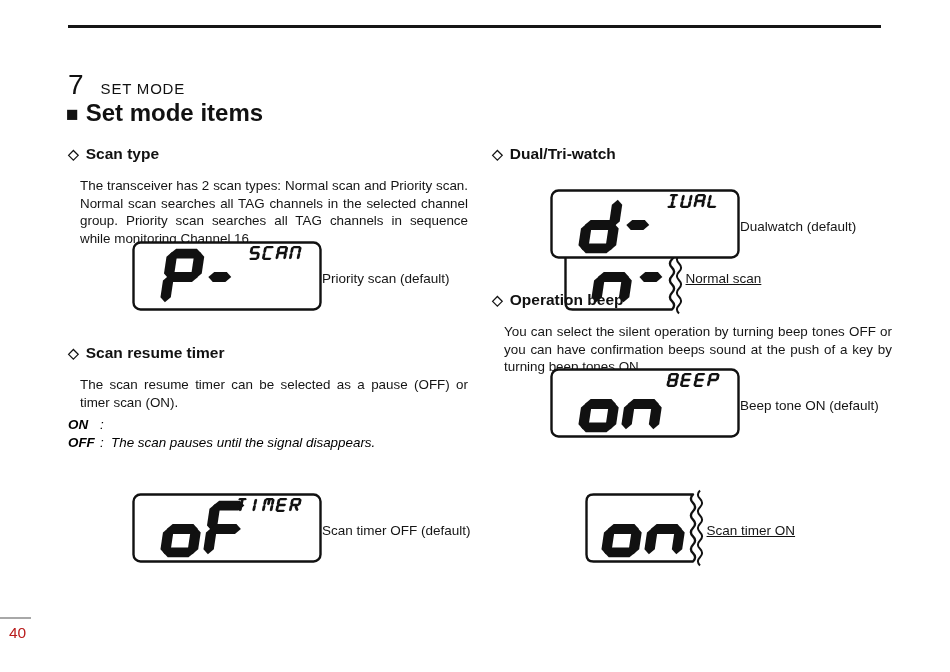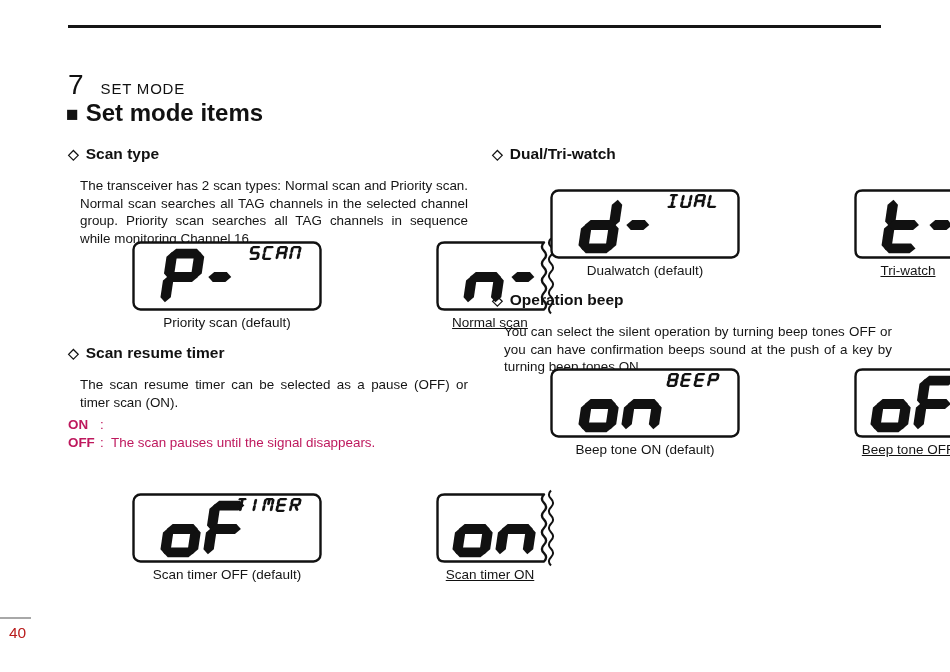--- a/index.html
+++ b/index.html
@@ -14,26 +14,26 @@
               display:flex;align-items:center;}
   .main-title .sq{font-size:21px;margin-right:7px;line-height:1;}
   .col{position:absolute;top:145px;width:388px;}
   .col-left{left:68px;height:460px;}
   .col-right{left:492px;height:460px;}
   .blk{position:absolute;left:0;width:100%;}
   .sec-h{margin:0;font-size:15.5px;font-weight:bold;display:flex;align-items:baseline;}
   .sec-h .diamond{font-size:14px;margin-right:7px;font-weight:bold;}
   .bodytext{margin:12px;font-size:13.4px;line-height:17.6px;text-align:justify;color:#151515;}
   .one-line{white-space:nowrap;text-align:left;}
-  .opt{display:flex;font-size:13.4px;line-height:17.6px;color:#be185d;}
+  .opt{display:flex;font-size:13.4px;line-height:17.6px;color:#000000;font-style:italic;}
   .opt-term{flex:none;width:32px;font-weight:bold;}
   .opt-colon{flex:none;width:5px;font-weight:normal;margin-right:6px;}
   .opt-desc{flex:1;text-align:justify;}
   .disp-row{display:flex;align-items:flex-start;}
-  .figure{display:flex;flex-direction:column;align-items:center;padding-left:42px;}
+  .figure{display:flex;flex-direction:row;align-items:center;padding-left:42px;}
   .fig-m1{margin-left:22px;}
   .fig-m2{margin-left:72px;text-decoration:underline;}
   .fig-m3{margin-left:16px;}
   .lcd{position:relative;}
   .lcd-full{width:190px;height:70px;}
   .lcd-torn{width:122px;height:70px;}
   .lcd svg{display:block;overflow:visible;}
   .lcd-caption{margin-top:4px;font-size:13.5px;color:#151515;text-align:center;white-space:nowrap;}
   .cap-torn{margin-right:14px;}
   .footer-rule{position:absolute;left:0;top:617px;width:31px;height:2px;background:#a8a8a8;}

